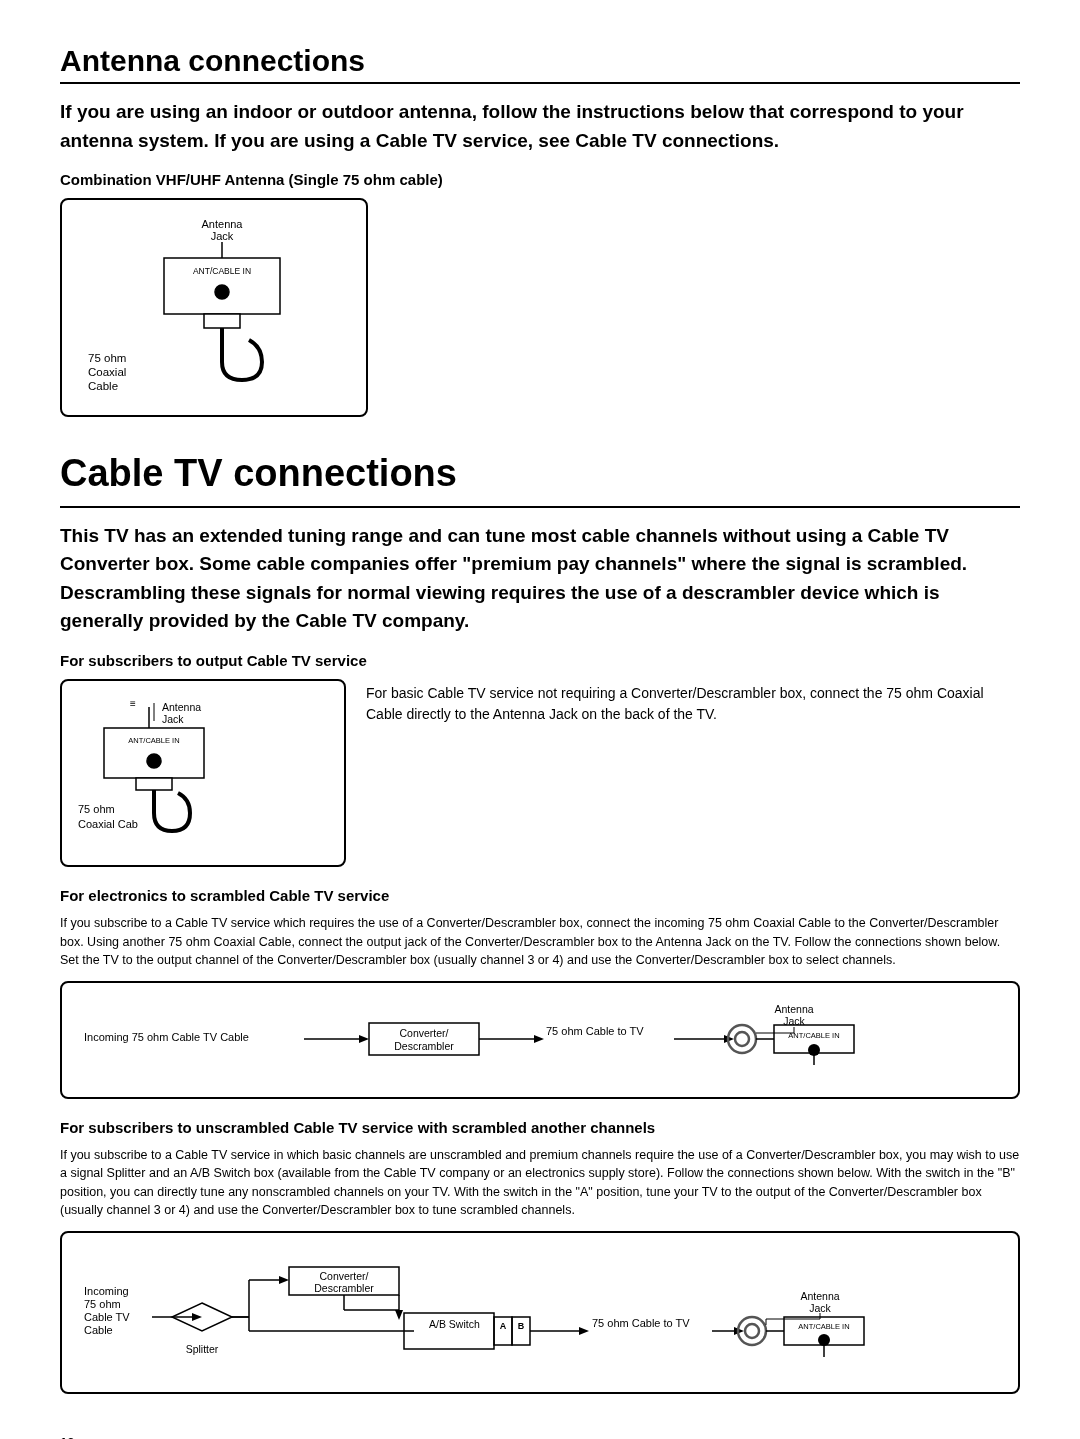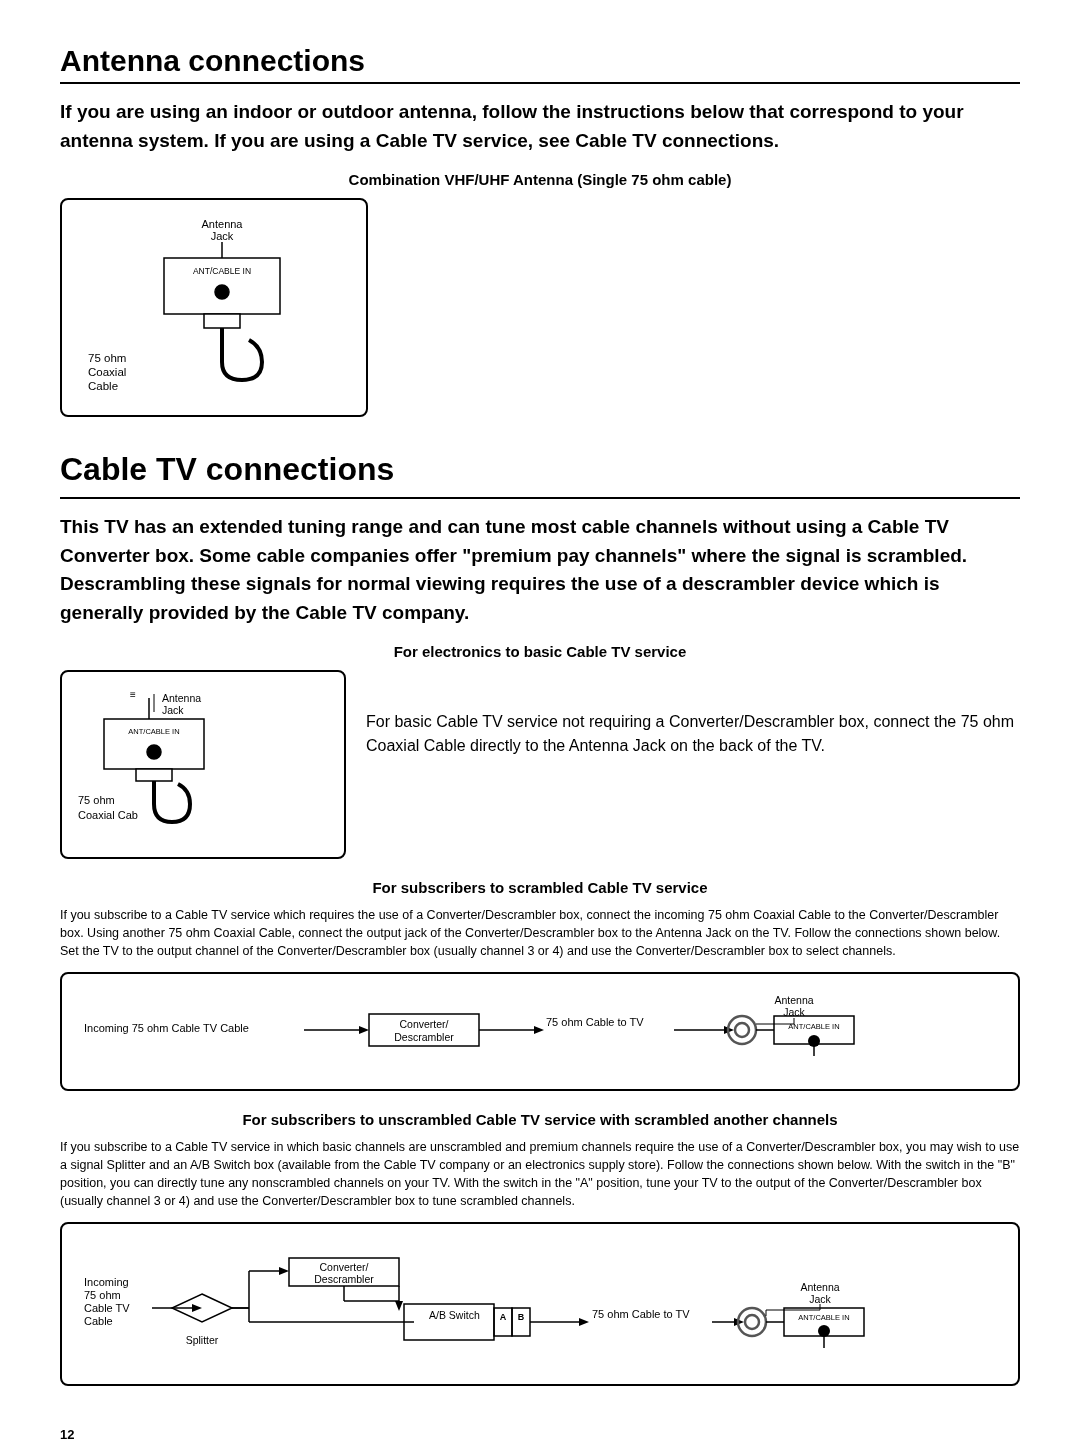--- a/index.html
+++ b/index.html
@@ -13,32 +13,31 @@
       font-size: 14px;
       line-height: 1.4;
     }
     h1 {
       font-size: 30px;
       font-weight: bold;
       border-bottom: 2px solid #000;
       margin-bottom: 14px;
     }
     h2 {
-      font-size: 32px;
+      font-size: 38px;
       font-weight: bold;
       border-bottom: 2px solid #000;
       padding-bottom: 6px;
       margin-bottom: 14px;
       margin-top: 24px;
     }
     h3 {
       font-size: 15px;
       font-weight: bold;
       margin-bottom: 8px;
-      text-align: center;
     }
     .intro-text {
       font-size: 19px;
       font-weight: bold;
       margin-bottom: 14px;
       line-height: 1.5;
     }
     .diagram-box {
       border: 2px solid #000;
       border-radius: 8px;
@@ -52,24 +51,23 @@
     }
 
     
     .basic-cable-section {
       display: flex;
       gap: 20px;
       margin-bottom: 18px;
       align-items: flex-start;
     }
     .basic-cable-text {
-      font-size: 16px;
+      font-size: 14px;
       padding-top: 4px;
       line-height: 1.5;
-      margin-top: 36px;
     }
 
     .page-number {
       margin-top: 40px;
       font-size: 13px;
       font-weight: bold;
       text-decoration: underline;
     }
 
     
@@ -114,21 +112,21 @@
       <text x="14" y="178" font-size="11.5" font-family="Arial">Cable</text>
     </svg>
   </div>
 </div>
 
 
 <h2>Cable TV connections</h2>
 
 <p class="intro-text">This TV has an extended tuning range and can tune most cable channels without using a Cable TV Converter box. Some cable companies offer "premium pay channels" where the signal is scrambled. Descrambling these signals for normal viewing requires the use of a descrambler device which is generally provided by the Cable TV company.</p>
 
-<h3>For electronics to basic Cable TV service</h3>
+<h3>For subscribers to output Cable TV service</h3>
 
 <div class="basic-cable-section">
   <div class="diagram-box">
     <svg width="258" height="155">
 
       <line x1="80" y1="10" x2="80" y2="28" stroke="#000" stroke-width="1"></line>
 
       <text x="56" y="14" font-size="10" font-family="Arial">≡</text>
       <text x="88" y="18" font-size="10.5" font-family="Arial">Antenna</text>
       <text x="88" y="30" font-size="10.5" font-family="Arial">Jack</text>
@@ -147,21 +145,21 @@
 
       <text x="4" y="120" font-size="11" font-family="Arial">75 ohm</text>
       <text x="4" y="135" font-size="11" font-family="Arial">Coaxial Cab</text>
 
     </svg>
   </div>
   <p class="basic-cable-text">For basic Cable TV service not requiring a Converter/Descrambler box, connect the 75 ohm Coaxial Cable directly to the Antenna Jack on the back of the TV.</p>
 </div>
 
 
-<h3>For subscribers to scrambled Cable TV service</h3>
+<h3>For electronics to scrambled Cable TV service</h3>
 <p style="font-size:12.5px; margin-bottom:12px; line-height:1.45;">If you subscribe to a Cable TV service which requires the use of a Converter/Descrambler box, connect the incoming 75 ohm Coaxial Cable to the Converter/Descrambler box. Using another 75 ohm Coaxial Cable, connect the output jack of the Converter/Descrambler box to the Antenna Jack on the TV. Follow the connections shown below. Set the TV to the output channel of the Converter/Descrambler box (usually channel 3 or 4) and use the Converter/Descrambler box to select channels.</p>
 
 
 <div class="diagram-box" style="width:100%; margin-bottom:18px;">
   <svg width="920" height="85">
 
     <text x="10" y="46" font-size="11" font-family="Arial">Incoming 75 ohm Cable TV Cable</text>
 
     <line x1="230" y1="44" x2="285" y2="44" stroke="#000" stroke-width="1.5"></line>
     <polygon points="285,40 295,44 285,48" fill="#000"></polygon>

